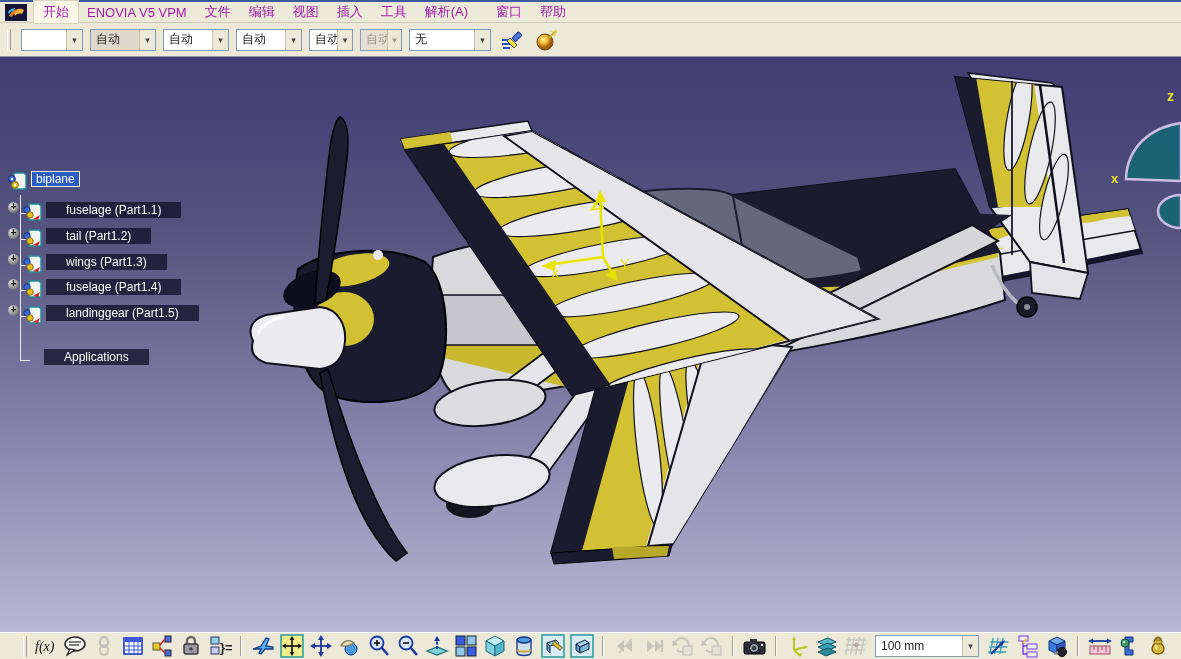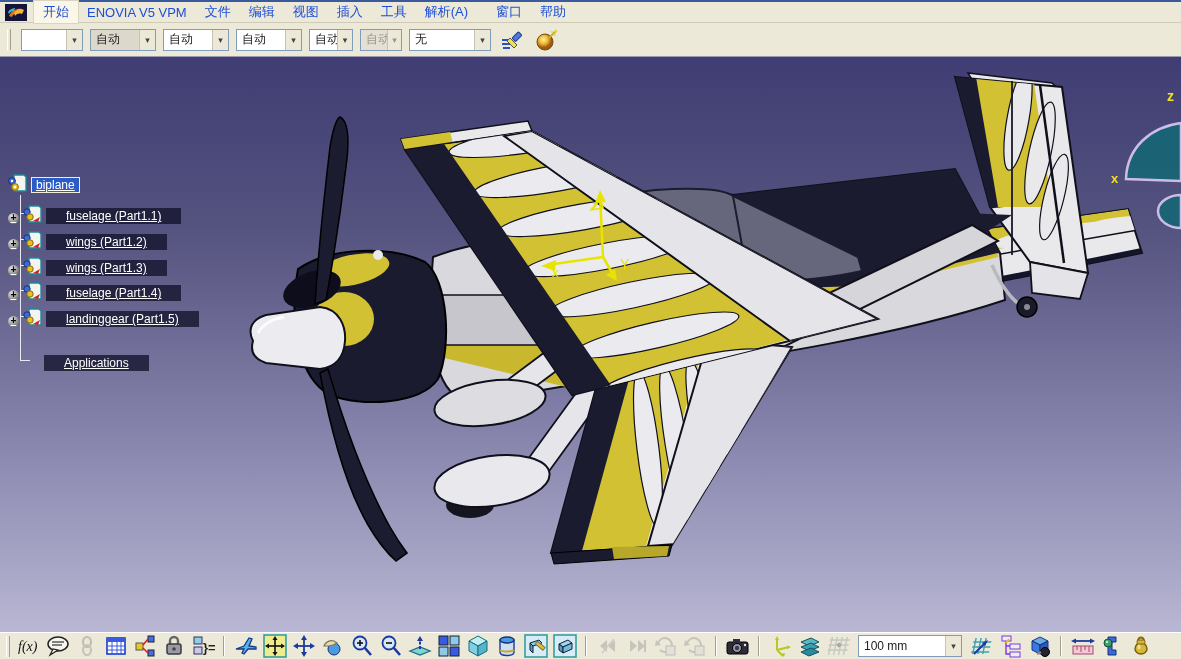--- a/index.html
+++ b/index.html
@@ -3,21 +3,21 @@
 <meta charset="utf-8">
 <style>
   * { margin:0; padding:0; box-sizing:border-box; }
   html,body { width:1181px; height:659px; overflow:hidden; background:#ece9d8;
               font-family:"Liberation Sans","DejaVu Sans",sans-serif; }
 
   
   .menubar { height:23px; background:#ece9d8; border-top:2px solid #3a5a9c;
              border-bottom:1px solid #cfcbb8; display:flex; align-items:center; padding-left:3px; }
   .appicon { width:22px; height:17px; margin:0 7px 0 2px; flex:0 0 auto; }
-  .menu-item { padding:2px 9px; font-size:13px; color:#1d4ed8; white-space:nowrap; cursor:default; }
+  .menu-item { padding:2px 9px; font-size:13px; color:#a21caf; white-space:nowrap; cursor:default; }
   .menu-item.active { background:#faf7e8; outline:1px solid #d9d5c0; }
 
   
   .gtoolbar { height:34px; background:#ece9d8; border-bottom:1px solid #9d9ab0;
               display:flex; align-items:center; gap:7px; padding-left:4px; }
   .handle { width:4px; height:21px; border-left:1px solid #ffffff; border-right:1px solid #a39f8e; margin:0 3px; }
   .combo { height:22px; border:1px solid #7f9db9; background:#fff; display:flex; align-items:center;
            font-size:12px; color:#222; padding-left:5px; }
   .combo .cval { white-space:nowrap; overflow:hidden; }
   .combo .arrow { margin-left:auto; width:16px; align-self:stretch; background:#ece9d8;
@@ -30,33 +30,33 @@
 
   
   .viewport { position:relative; height:575px;
               background:linear-gradient(#3f3d73 0%, #55537f 30%, #8583ab 65%, #b9b7d3 100%); }
   .viewport svg.scene { position:absolute; left:0; top:0; }
 
   
   .tree { position:absolute; left:0; top:118px; width:220px; font-size:12px; color:#fff; }
   .tlabel { display:inline-block; background:rgba(18,18,42,.78); padding:1px 20px; white-space:nowrap; }
   .tlabel.sel { background:#2b5cc6; border:1px solid #f3eedb; padding:0 4px; }
-  .trow { position:absolute; display:flex; align-items:flex-end; height:22px;text-decoration:underline; }
+  .trow { position:absolute; display:flex; align-items:flex-start; height:22px; }
   .texp { width:11px; height:11px; border-radius:50%; margin-right:2px;
           background:radial-gradient(circle at 35% 30%, #e8e8e8, #8a8a8a 60%, #4a4a4a);
           color:#000; font-size:10px; line-height:10px; font-weight:bold; text-align:center; flex:0 0 auto; }
   .ticon { width:22px; height:20px; margin-right:3px; flex:0 0 auto; }
   .tline { position:absolute; background:#e9e9f2; }
 
   
   .compass { position:absolute; right:0; top:28px; width:72px; height:150px; }
 
   
   .bbar { height:27px; background:#ece9d8; border-top:1px solid #ffffff;
-          box-shadow:0 -1px 0 #9d9ab0; display:flex; align-items:center; padding-left:3px; gap:2px; }
+          box-shadow:0 -1px 0 #9d9ab0; display:flex; align-items:center; padding-left:20px; gap:2px; }
   .tbi { width:27px; height:24px; display:flex; align-items:center; justify-content:center; }
   .tbi.disabled { opacity:.45; filter:grayscale(85%); }
   .sep { width:2px; height:20px; border-left:1px solid #a39f8e; border-right:1px solid #fff; margin:0 5px; }
   .scombo { width:104px; margin:0 4px; }
 </style>
 </head>
 <body>
 
 <div class="menubar">
   <svg class="appicon" viewBox="0 0 22 17">
@@ -328,21 +328,21 @@
     </div>
 
     <div class="trow" style="left:8px;top:53px">
       <span class="texp">+</span>
       <svg class="ticon" viewBox="0 0 22 20">
         <path d="M8,2 L18,2 L20,4 L20,18 L8,18 Z" fill="#f4f4f0" stroke="#1a8a9a" stroke-width="1.4"></path>
         <circle cx="6" cy="8" r="3.2" fill="#3a6ad4" stroke="#16327a"></circle>
         <circle cx="9" cy="13" r="3.2" fill="#e8c020" stroke="#8a6a10"></circle>
         <path d="M12,17 L19,13 L17,18 Z" fill="#d42020"></path>
       </svg>
-      <span class="tlabel">wings (Part1.2)</span>
+      <span class="tlabel">tail (Part1.2)</span>
     </div>
 
     <div class="trow" style="left:8px;top:79px">
       <span class="texp">+</span>
       <svg class="ticon" viewBox="0 0 22 20">
         <path d="M8,2 L18,2 L20,4 L20,18 L8,18 Z" fill="#f4f4f0" stroke="#1a8a9a" stroke-width="1.4"></path>
         <circle cx="6" cy="8" r="3.2" fill="#3a6ad4" stroke="#16327a"></circle>
         <circle cx="9" cy="13" r="3.2" fill="#e8c020" stroke="#8a6a10"></circle>
         <path d="M12,17 L19,13 L17,18 Z" fill="#d42020"></path>
       </svg>

